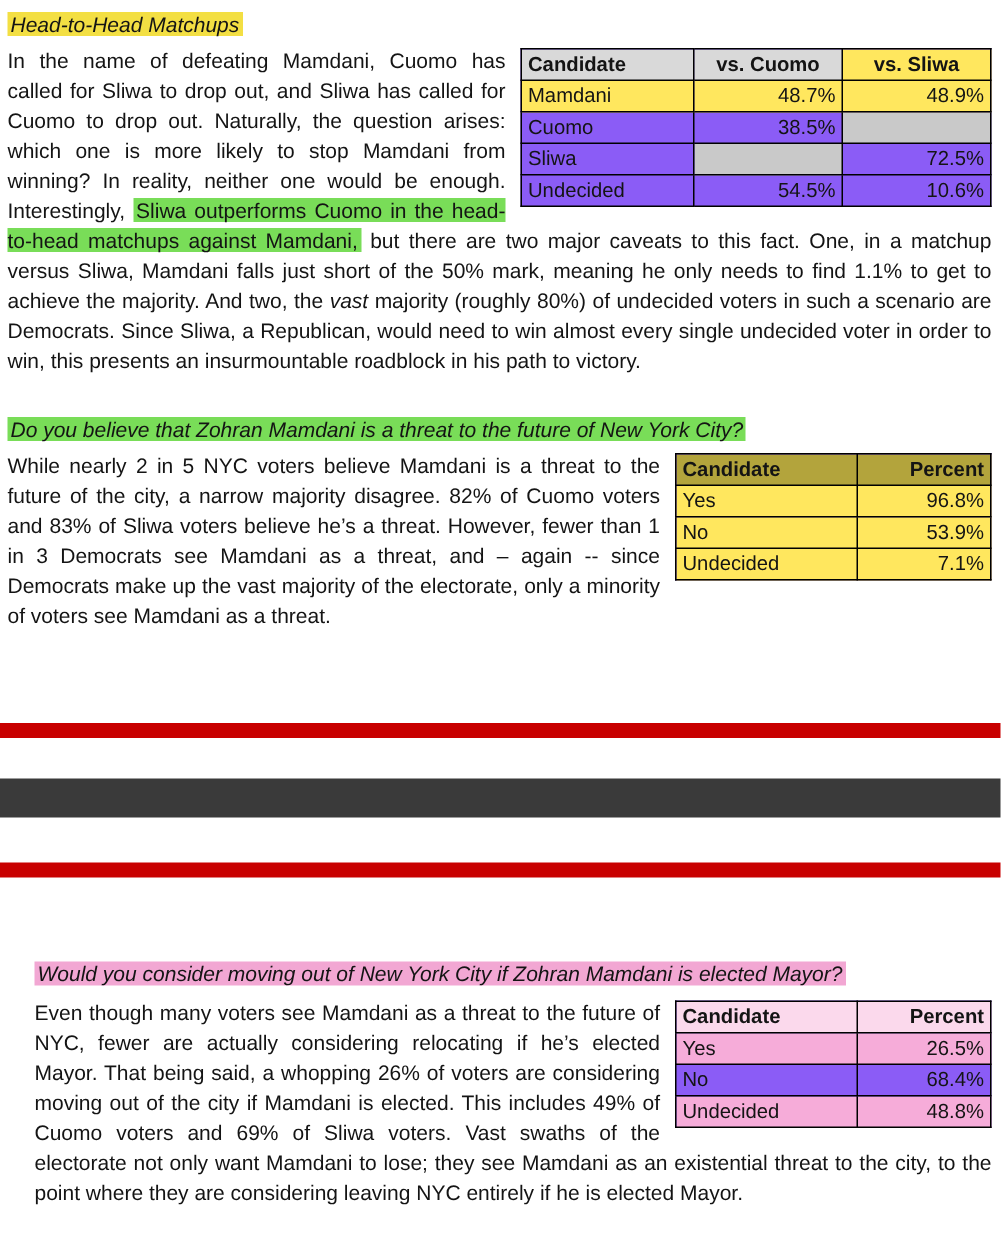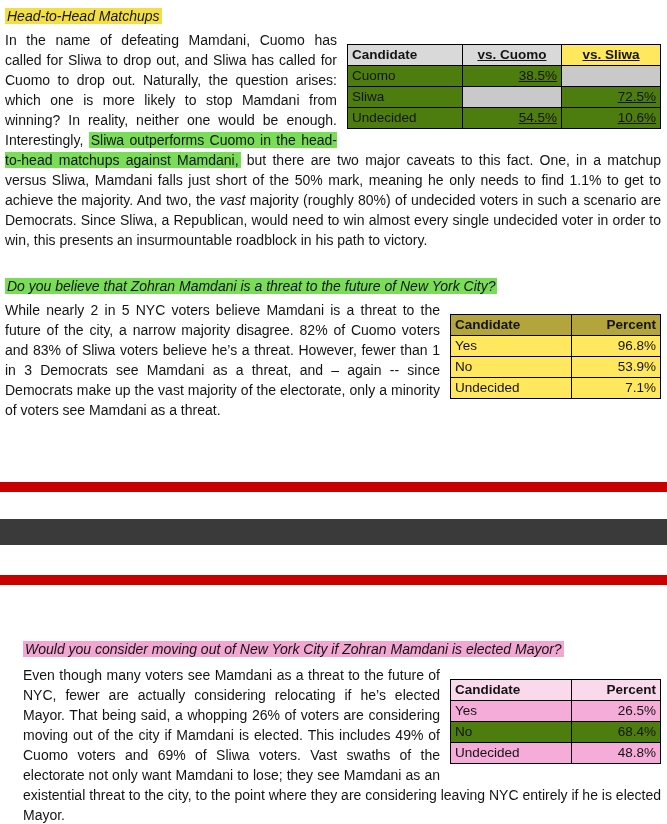--- a/index.html
+++ b/index.html
@@ -18,31 +18,31 @@
   .hl-p { background: var(--hl-pink, #f2a7d3); }
 
   .para {
     font-size: 14px; line-height: 20px; text-align: justify;
     margin-top: 4px;
   }
   .para::after { content: ""; display: block; clear: both; }
   .para em { font-style: italic; }
 
   .tbl {
-    float: right; margin: 14px 0 4px 10px;
-    border-collapse: collapse; font-size: 13.5px; background: #4d7c0f;
+    float: right; margin: 2px 0 4px 10px;
+    border-collapse: collapse; font-size: 13.5px; background: #8b5cf6;
   }
   .tbl td, .tbl th {
     border: 1px solid #000; height: 20px; padding: 0 4px;
     vertical-align: middle; white-space: nowrap;
   }
   .tbl th { font-weight: 700; }
 
   .t1 .cn { width: 106px; text-align: left; }
-  .t1 .cv { width: 90px;  text-align: right; text-decoration: underline; }
+  .t1 .cv { width: 90px;  text-align: right; }
   .t1 th.cv { text-align: center; }
 
   .t2 .cn { width: 112px; text-align: left; }
   .t2 .cp { width: 80px;  text-align: right; }
 
   .hg { background: var(--header-gray, #d9d9d9); }
   .hy { background: var(--cell-yellow, #ffe75e); }
   .ho { background: var(--header-olive, #b3a43c); }
   .hp { background: var(--header-pink, #fbd9ec); }
   .cg { background: var(--cell-gray, #c9c9c9); }
@@ -71,20 +71,25 @@
       <div class="heading">
         <span class="hl hl-y">Head-to-Head Matchups</span>
       </div>
       <div class="para">
         <table class="tbl t1">
           <tbody>
             <tr>
               <th class="cn hg">Candidate</th>
               <th class="cv hg">vs. Cuomo</th>
               <th class="cv hy">vs. Sliwa</th>
+            </tr>
+            <tr class="ry">
+              <td class="cn">Mamdani</td>
+              <td class="cv">48.7%</td>
+              <td class="cv">48.9%</td>
             </tr>
             <tr>
               <td class="cn">Cuomo</td>
               <td class="cv">38.5%</td>
               <td class="cv cg"></td>
             </tr>
             <tr>
               <td class="cn">Sliwa</td>
               <td class="cv cg"></td>
               <td class="cv">72.5%</td>

